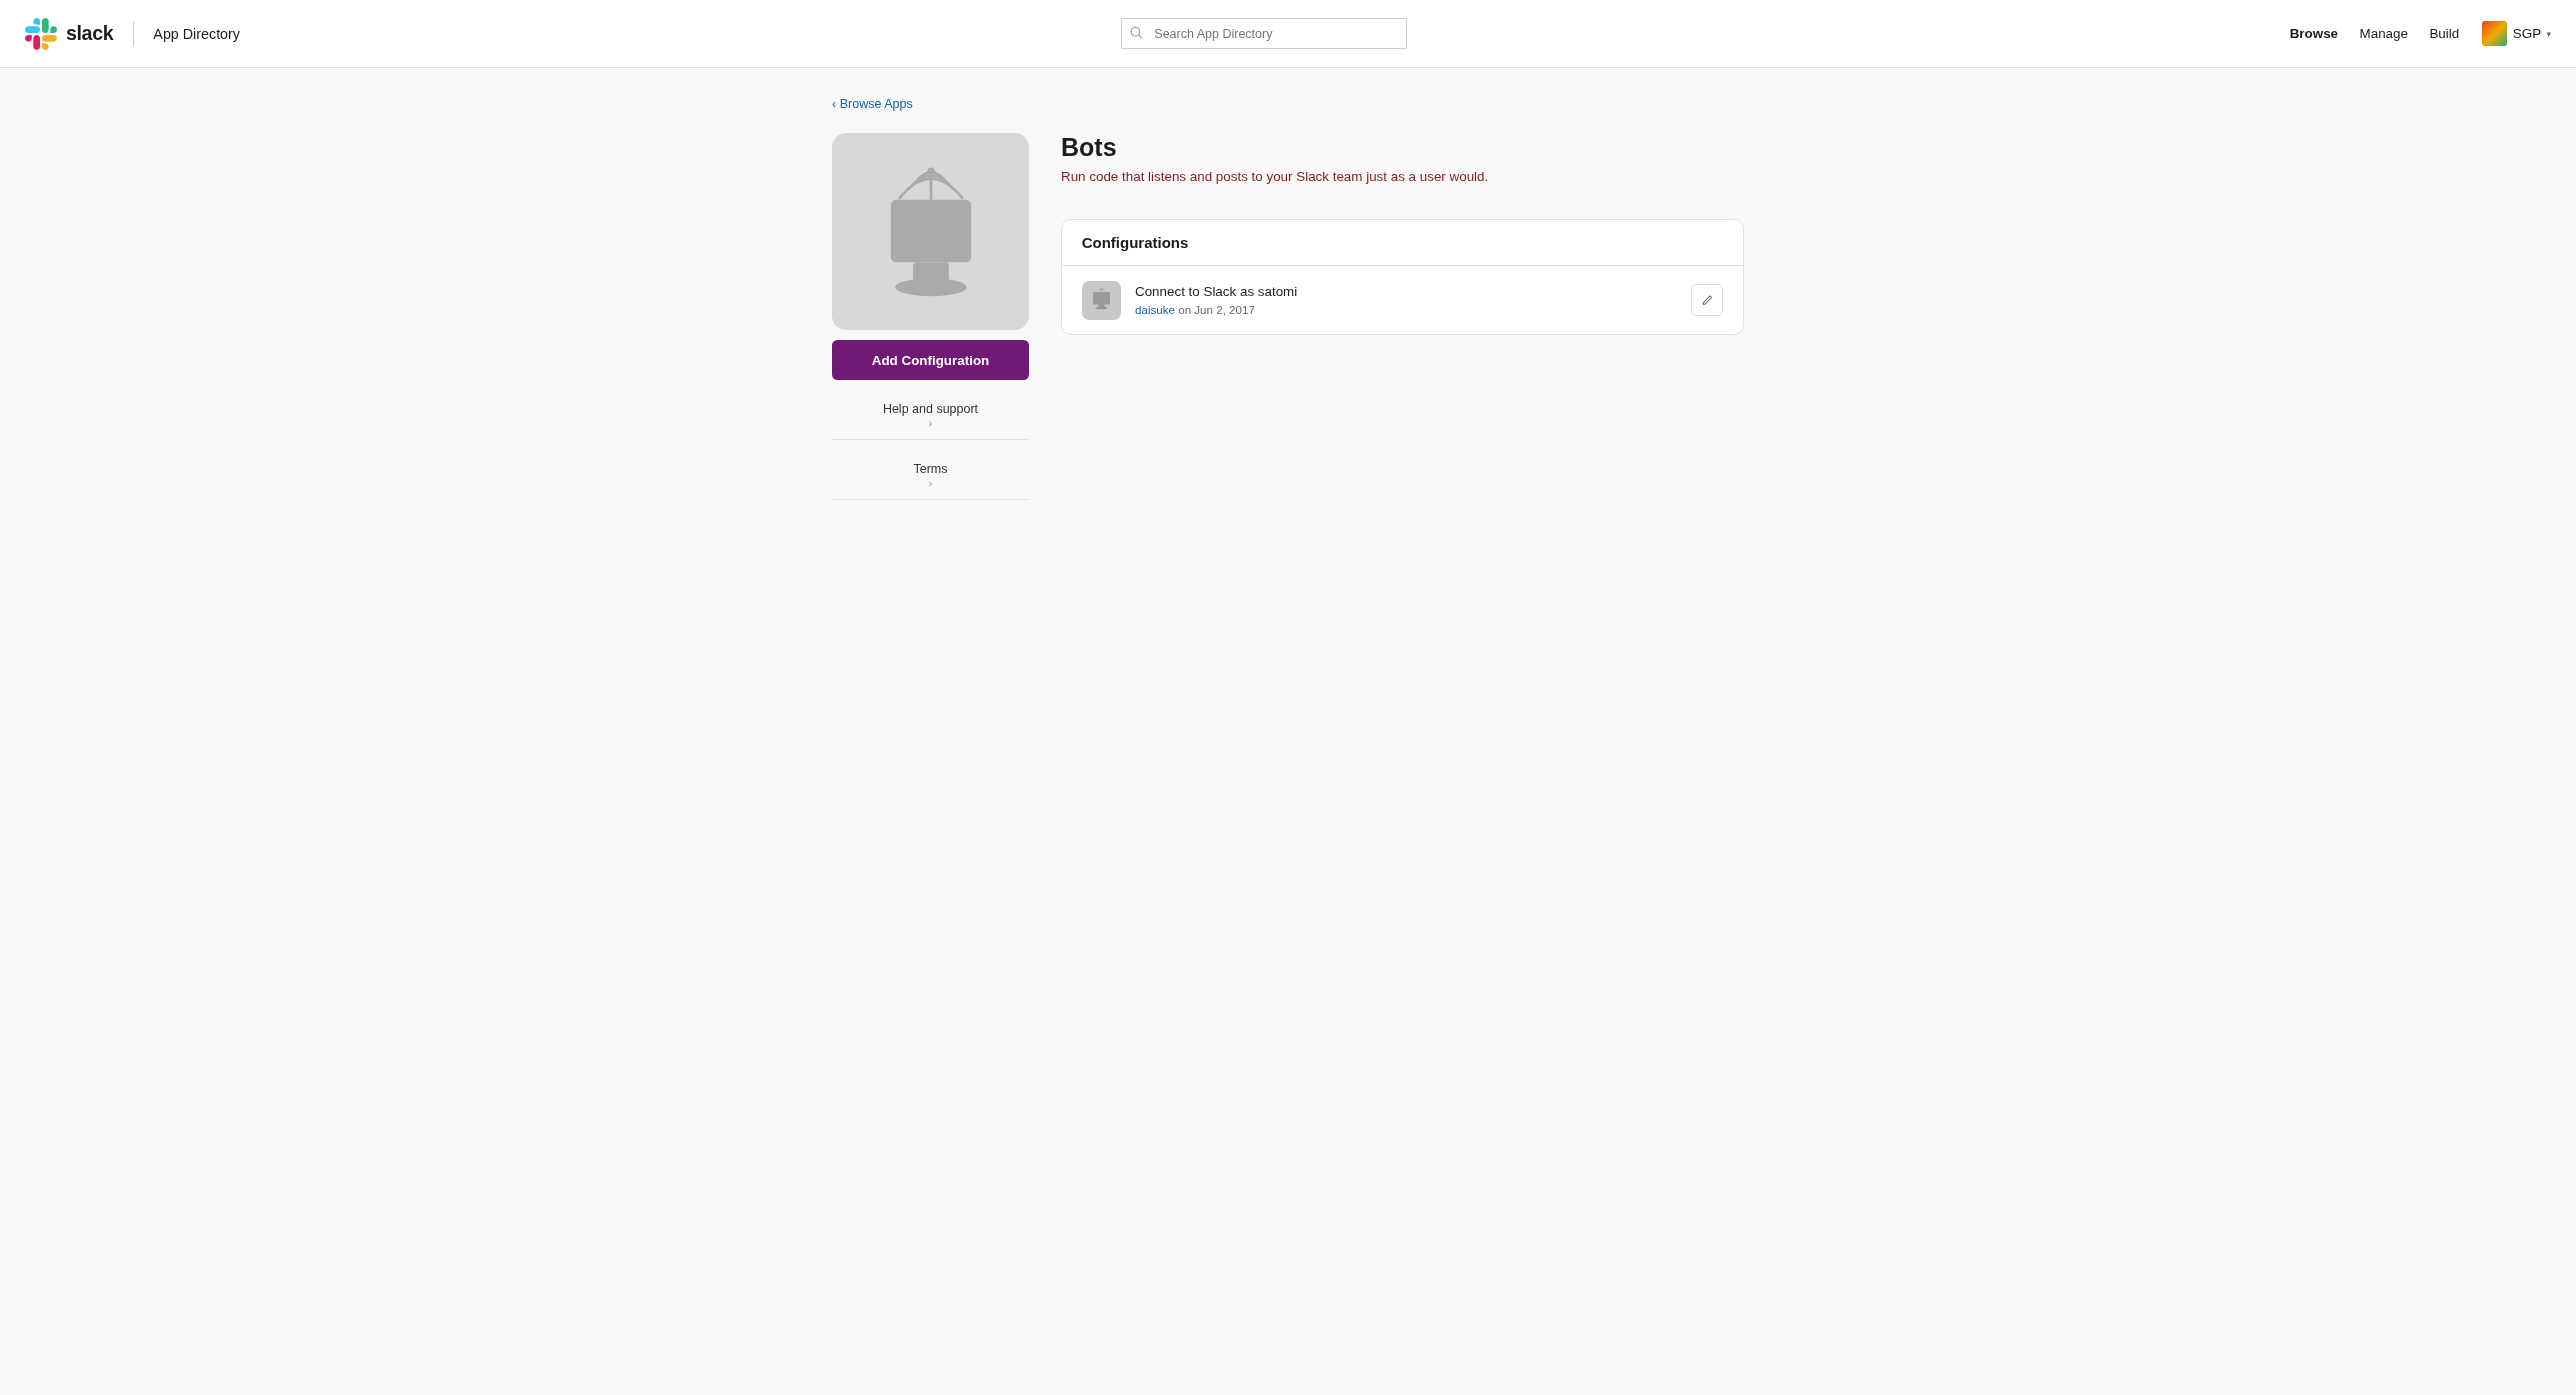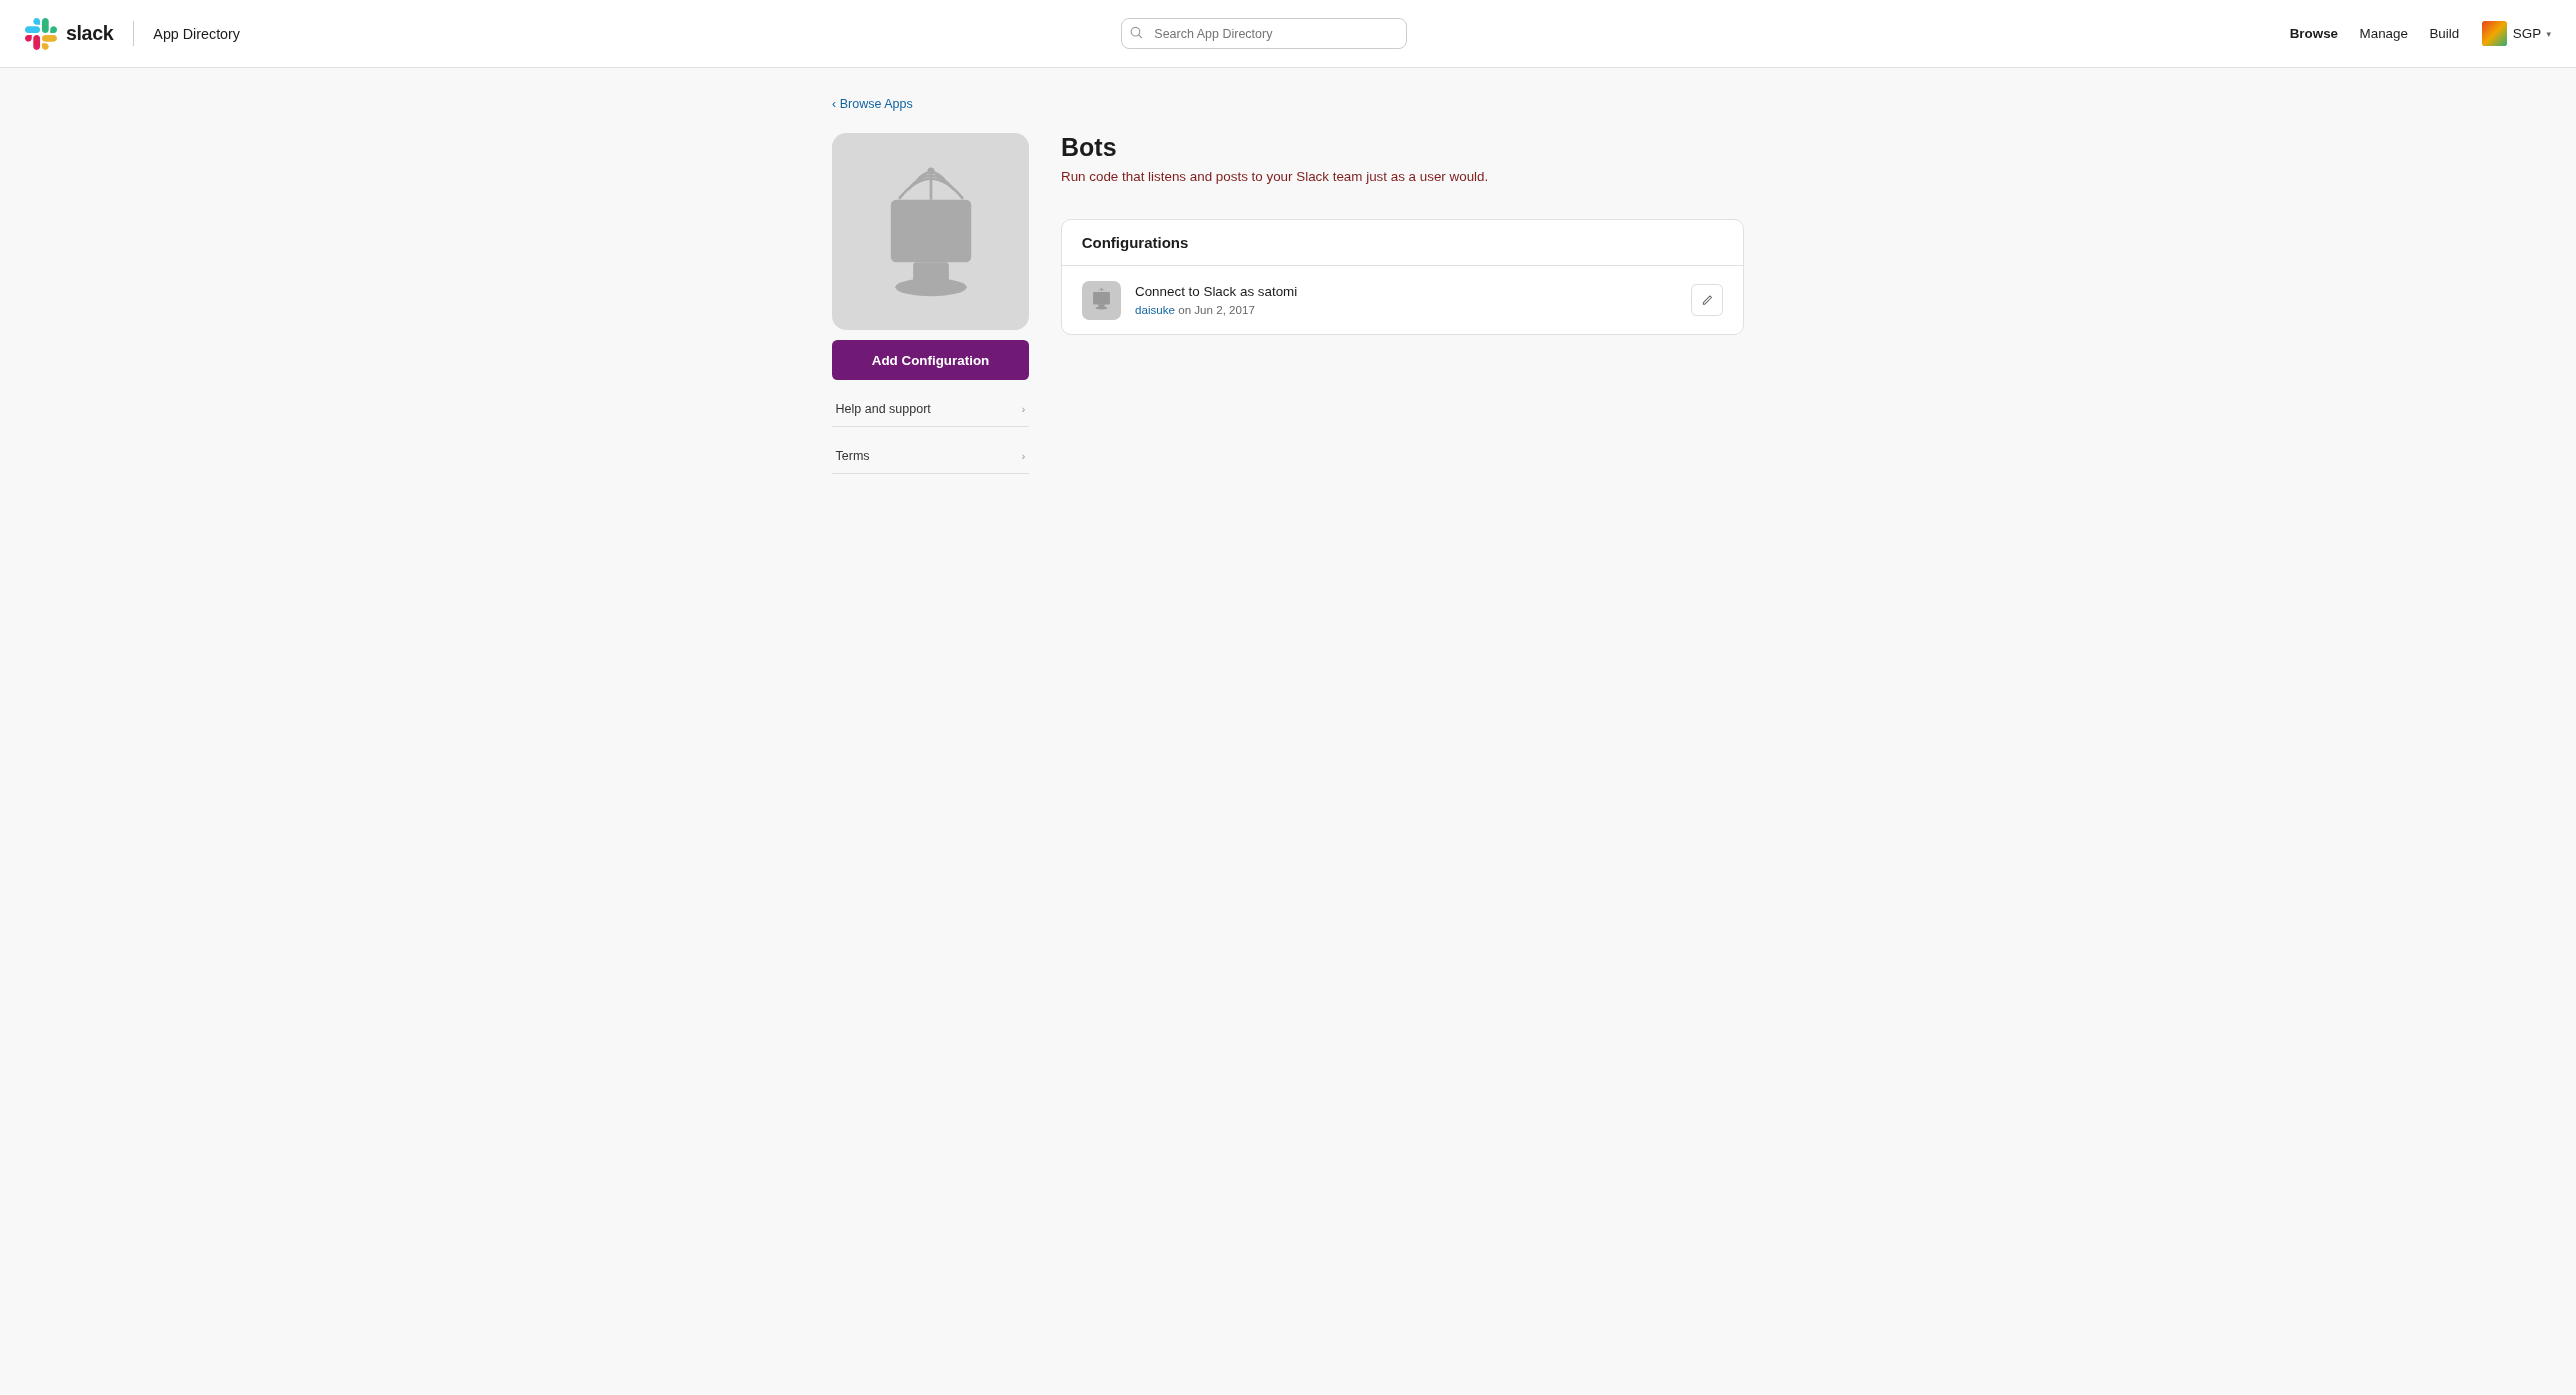--- a/index.html
+++ b/index.html
@@ -51,21 +51,21 @@
     .header-search {
       flex: 0 0 286px;
       margin-left: auto;
       position: relative;
       margin-right: auto;
     }
     .header-search input {
       width: 100%;
       padding: 7.2px 12.5px 7.2px 32px;
       border: 0.9px solid #ccc;
-      border-radius: 8px;
+      border-radius: 0;
       font-size: 12.5px;
       color: #666;
       background: #fff;
       outline: none;
     }
     .search-icon-wrap {
       position: absolute;
       left: 9px;
       top: 50%;
       transform: translateY(-50%);
@@ -189,20 +189,21 @@
     .sidebar-link {
       display: flex;
       align-items: center;
       justify-content: space-between;
       padding: 10.7px 3.6px;
       border-bottom: 0.9px solid #e0e0e0;
       font-size: 12.5px;
       color: #333;
       cursor: pointer;
       text-decoration: none;
+      flex-direction: column;
     }
     .chevron-right { color: #999; font-size: 11.6px; }
 
     
     .right-panel {
       flex: 1;
     }
     .app-name {
       font-size: 25px;
       font-weight: 700;

